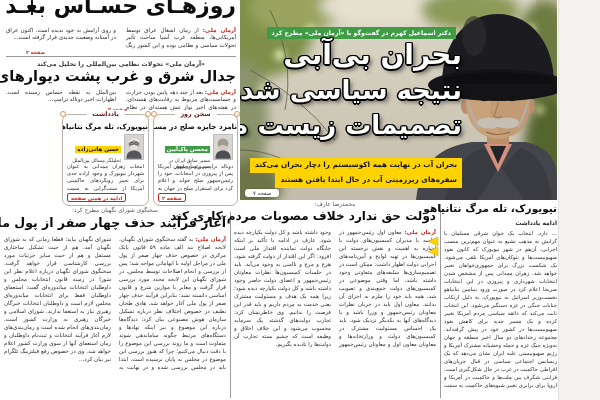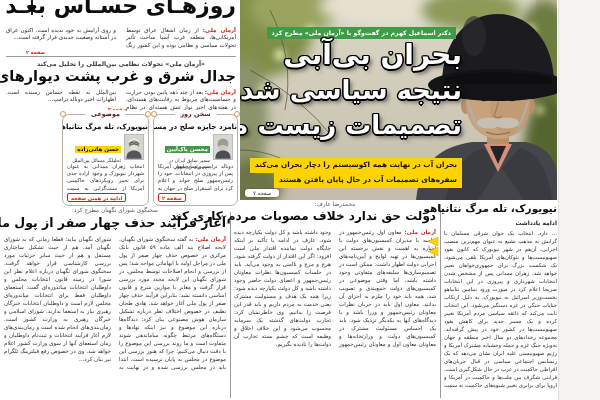--- a/index.html
+++ b/index.html
@@ -101,21 +101,21 @@
   <div class="abs art2-head">جدال شرق و غرب پشت دیوارهای هسته‌ای</div>
   <div class="abs cols2-sm art2-cols">
     <span class="lead-red">آرمان ملی:</span>
     <span>بعد از چند دهه پایین بودن حرارت و حساسیت‌های مربوط به رقابت‌های هسته‌ای، در هفته‌های اخیر نوار تنش هسته‌ای در نظام بین‌الملل به نقطه حساس رسیده است. اظهارات اخیر دونالد ترامپ...</span>
   </div>
   <div class="abs pgref pgref2">صفحه ۲</div>
 
   <div class="abs obox box1">
     <span class="ring ring-l"></span>
     <span class="ring ring-r"></span>
-    <div class="obox-header">موضوعی</div>
+    <div class="obox-header">یادداشت</div>
     <div class="obox-title">نیویورک، تله مرگ نتانیاهو</div>
     <div class="author-row">
       <svg class="avatar" viewBox="0 0 20 26" xmlns="http://www.w3.org/2000/svg">
         <rect width="20" height="26" fill="#d6d4d0"></rect>
         <circle cx="10" cy="9.5" r="6" fill="#9a938b"></circle>
         <path d="M4 9 Q10 2 16 9 L16 6 Q10 0 4 6 Z" fill="#e9e7e3"></path>
         <ellipse cx="10" cy="13.5" rx="4.5" ry="3" fill="#e4e0da"></ellipse>
         <path d="M1.5 26 C1.5 19 5.5 17 10 17 C14.5 17 18.5 19 18.5 26 Z" fill="#55565c"></path>
         <rect x="5.2" y="8" width="4" height="2.4" rx="1" fill="none" stroke="#3c3c3c" stroke-width=".7"></rect>
         <rect x="10.8" y="8" width="4" height="2.4" rx="1" fill="none" stroke="#3c3c3c" stroke-width=".7"></rect>
@@ -218,21 +218,21 @@
         <ellipse cx="258" cy="85" rx="70" ry="16" fill="#141417"></ellipse>
         <path d="M204 78 Q258 66 312 78 L312 84 L204 84 Z" fill="#0e0e11"></path>
         <ellipse cx="234" cy="36" rx="12" ry="20" fill="#2e2e34" opacity=".6"></ellipse>
       </g>
     </svg>
     <div class="green-label">دکتر اسماعیل کهرم در گفت‌وگو با «آرمان ملی» مطرح کرد</div>
     <div class="ph ph1">بحران بی‌آبی</div>
     <div class="ph ph2">نتیجه سیاسی شدن</div>
     <div class="ph ph3">تصمیمات زیست محیطی</div>
     <div class="ysub ysub1">بحران آب در نهایت همه اکوسیستم را دچار بحران می‌کند</div>
-    <div class="ysub ysub2">سفره‌های تصمیمات آب در حال پایان یافتن هستند</div>
+    <div class="ysub ysub2">سفره‌های زیرزمینی آب در حال ابتدا یافتن هستند</div>
     <div class="photo-pgchip">صفحه ۷</div>
   </div>
 
   <div class="abs vline vd1"></div>
   <div class="abs vline vd2"></div>
 
   <div class="abs bl">
     <div class="b-kicker">سخنگوی شورای نگهبان مطرح کرد:</div>
     <div class="b-head">آغاز فرآیند حذف چهار صفر از پول ملی</div>
     <div class="b-cols">

